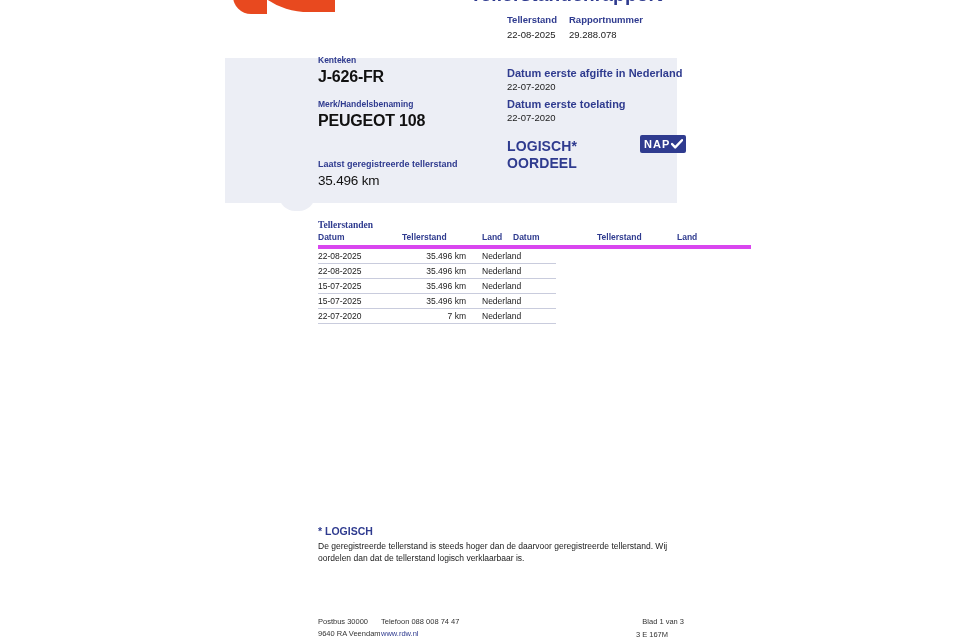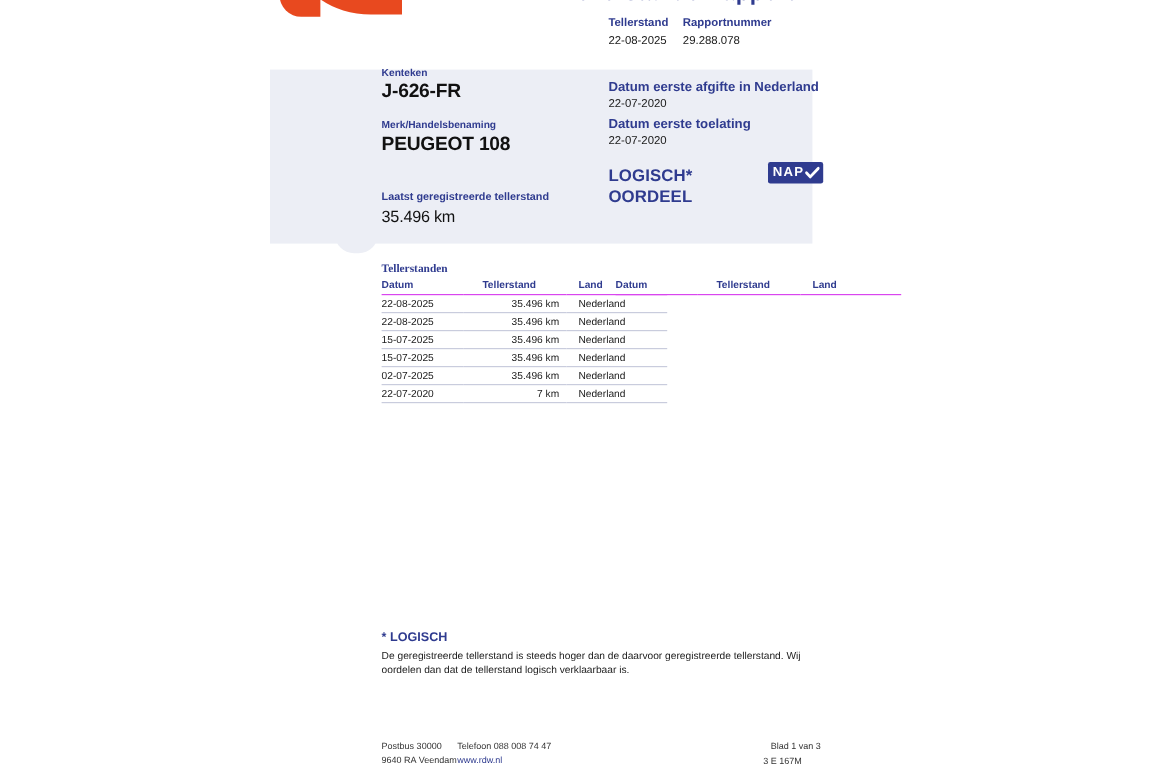--- a/index.html
+++ b/index.html
@@ -181,21 +181,21 @@
     font-size: 8.5px;
   }
   #hist-left { left: 318px; top: 232px; }
   #hist-right { left: 513px; top: 232px; }
   table.hist th {
     font-size: 8.5px;
     font-weight: bold;
     color: #2f3b8f;
     text-align: left;
     padding: 0 0 3px 0;
-    border-bottom: 1px solid #d946ef;
+    border-bottom: 4px solid #d946ef;
   }
   table.hist td {
     padding: 2px 0 2px 0;
     border-bottom: 1px solid #c9ccdd;
     color: #1a1a1a;
     font-size: 8.5px;
     white-space: nowrap;
   }
   table.hist .c-datum { width: 68px; }
   table.hist .c-teller { width: 70px; text-align: right; padding-right: 6px; }
@@ -317,25 +317,20 @@
         <td class="c-teller">35.496 km</td>
         <td class="c-land">Nederland</td>
       </tr>
       <tr>
         <td class="c-datum">15-07-2025</td>
         <td class="c-teller">35.496 km</td>
         <td class="c-land">Nederland</td>
       </tr>
       <tr>
         <td class="c-datum">15-07-2025</td>
-        <td class="c-teller">35.496 km</td>
-        <td class="c-land">Nederland</td>
-      </tr>
-      <tr>
-        <td class="c-datum">02-07-2025</td>
         <td class="c-teller">35.496 km</td>
         <td class="c-land">Nederland</td>
       </tr>
       <tr>
         <td class="c-datum">22-07-2020</td>
         <td class="c-teller">7 km</td>
         <td class="c-land">Nederland</td>
       </tr>
     </tbody>
 </table>

